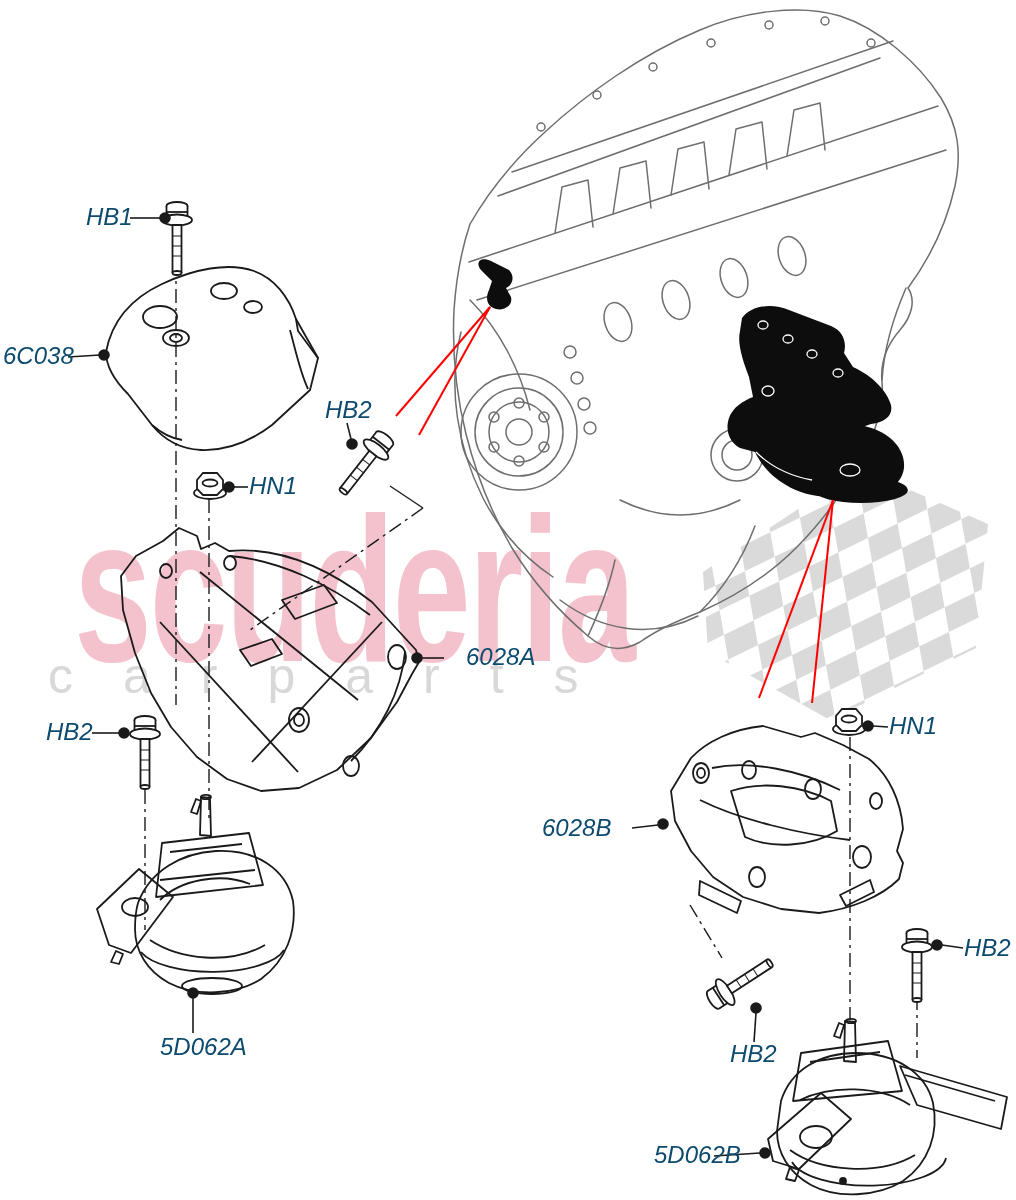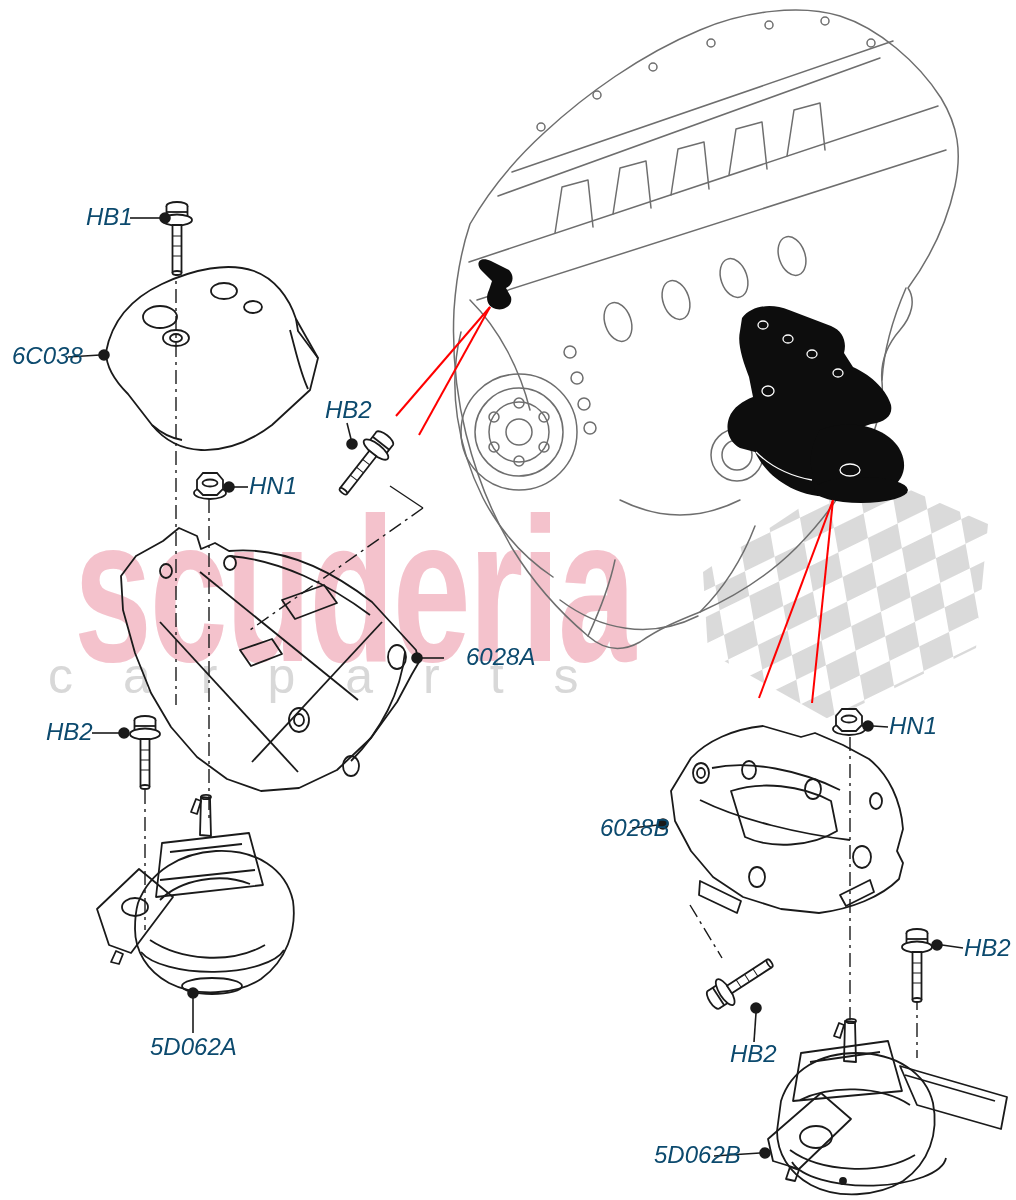--- a/index.html
+++ b/index.html
@@ -252,24 +252,24 @@
       <path d="M963,948 L942,945"></path>
         <circle cx="937" cy="945" r="5"></circle>
       <path d="M754,1042 L756,1013"></path>
         <circle cx="756" cy="1008" r="5"></circle>
       <path d="M714,1156 L760,1153"></path>
         <circle cx="765" cy="1153" r="5"></circle>
     </g>
   </svg>
 
   <div class="callout" style="left:86px;top:205px">HB1</div>
-  <div class="callout" style="left:12px;top:344px">6C038</div>
+  <div class="callout" style="left:3px;top:344px">6C038</div>
   <div class="callout" style="left:325px;top:398px">HB2</div>
   <div class="callout" style="left:249px;top:474px">HN1</div>
   <div class="callout" style="left:466px;top:645px">6028A</div>
   <div class="callout" style="left:46px;top:720px">HB2</div>
-  <div class="callout" style="left:150px;top:1035px">5D062A</div>
+  <div class="callout" style="left:160px;top:1035px">5D062A</div>
   <div class="callout" style="left:889px;top:714px">HN1</div>
-  <div class="callout" style="left:600px;top:816px">6028B</div>
+  <div class="callout" style="left:542px;top:816px">6028B</div>
   <div class="callout" style="left:964px;top:936px">HB2</div>
   <div class="callout" style="left:730px;top:1042px">HB2</div>
   <div class="callout" style="left:654px;top:1143px">5D062B</div>
 </div>
 
 </body></html>

